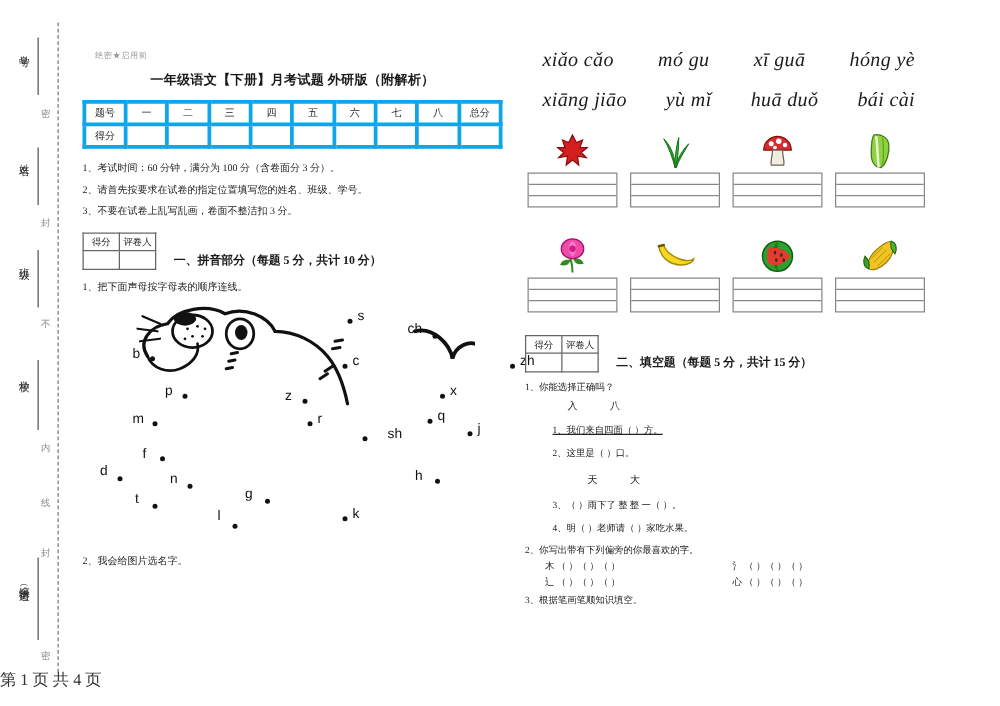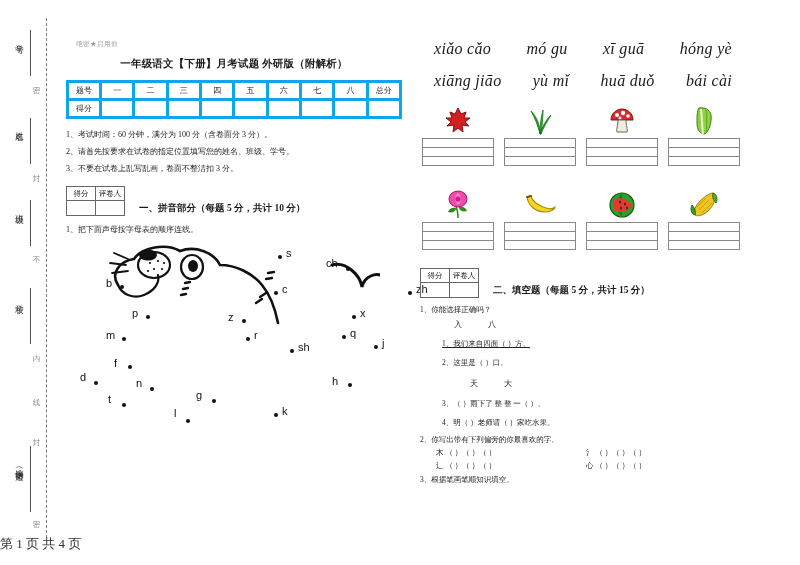--- a/index.html
+++ b/index.html
@@ -250,40 +250,41 @@
       <div class="pt" style="left:280px;top:68px;">x</div>
       <div class="dot" style="left:272px;top:76px;"></div>
       <div class="pt" style="left:26px;top:90px;">m</div>
       <div class="dot" style="left:42px;top:98px;"></div>
       <div class="pt" style="left:174px;top:90px;">r</div>
       <div class="dot" style="left:166px;top:98px;"></div>
       <div class="pt" style="left:270px;top:88px;">q</div>
       <div class="dot" style="left:262px;top:96px;"></div>
       <div class="pt" style="left:302px;top:98px;">j</div>
       <div class="dot" style="left:294px;top:106px;"></div>
-      <div class="pt" style="left:218px;top:102px;">sh</div>
+      <div class="pt" style="left:230px;top:102px;">sh</div>
       <div class="dot" style="left:210px;top:110px;"></div>
       <div class="pt" style="left:34px;top:118px;">f</div>
       <div class="dot" style="left:48px;top:126px;"></div>
       <div class="pt" style="left:0px;top:132px;">d</div>
       <div class="dot" style="left:14px;top:142px;"></div>
       <div class="pt" style="left:56px;top:138px;">n</div>
       <div class="dot" style="left:70px;top:148px;"></div>
       <div class="pt" style="left:252px;top:136px;">h</div>
       <div class="dot" style="left:268px;top:144px;"></div>
       <div class="pt" style="left:28px;top:154px;">t</div>
       <div class="dot" style="left:42px;top:164px;"></div>
       <div class="pt" style="left:116px;top:150px;">g</div>
       <div class="dot" style="left:132px;top:160px;"></div>
       <div class="pt" style="left:202px;top:166px;">k</div>
       <div class="dot" style="left:194px;top:174px;"></div>
       <div class="pt" style="left:94px;top:168px;">l</div>
       <div class="dot" style="left:106px;top:180px;"></div>
     </div>
 
+    <p class="q" style="margin-top:14px;">2、我会给图片选名字。</p>
   </div>
 
   <div class="col-right">
 
     <div class="pyrow">
       <span class="py">xiǎo cǎo</span>
       <span class="py">mó gu</span>
       <span class="py">xī guā</span>
       <span class="py">hóng yè</span>
     </div>

